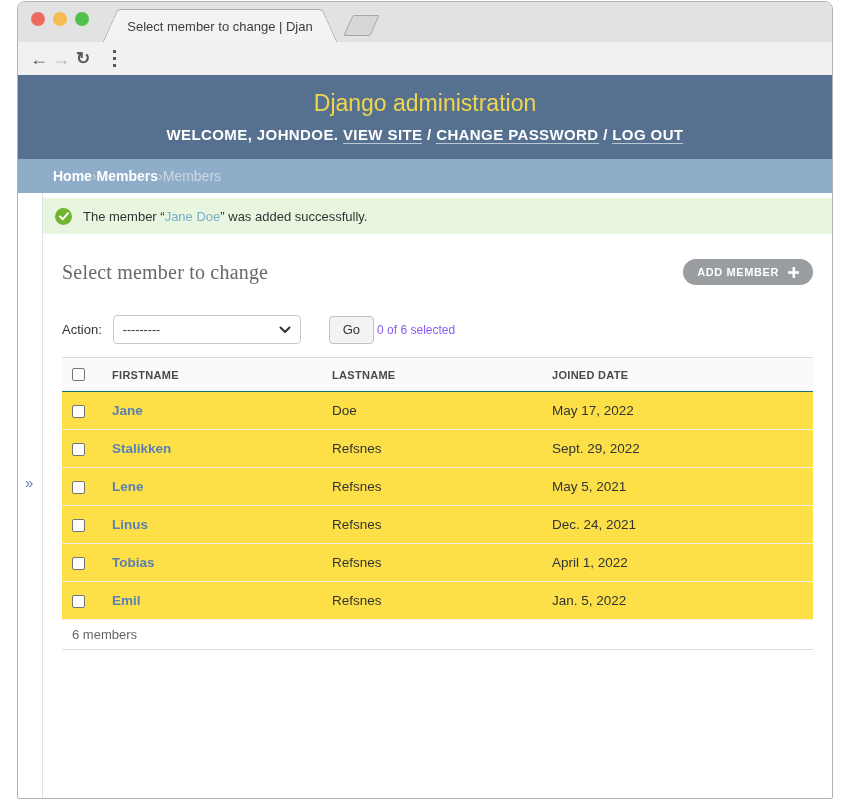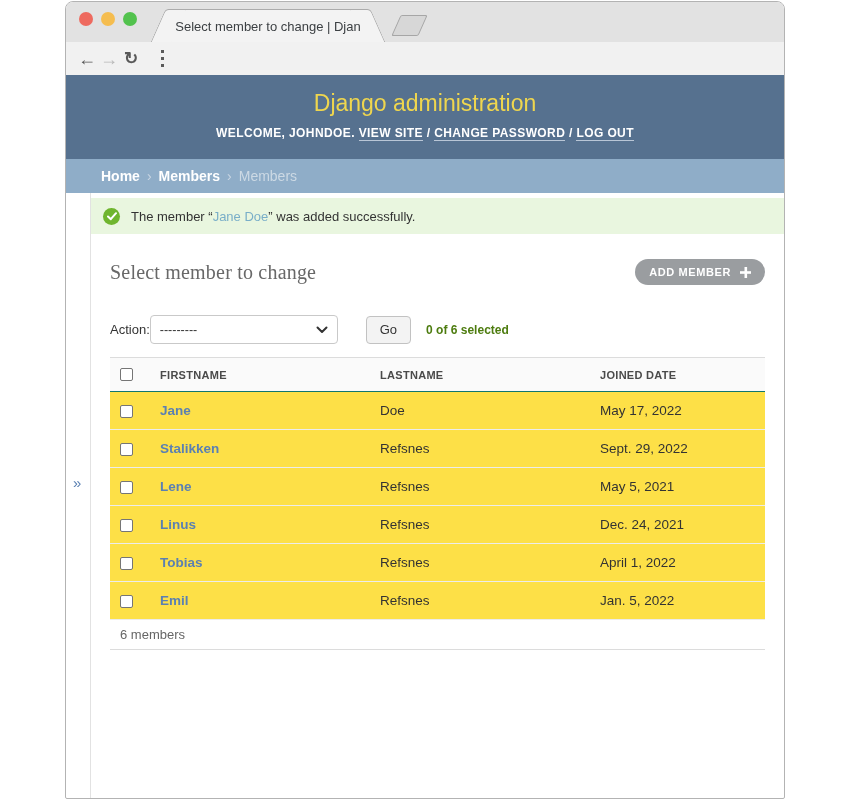--- a/index.html
+++ b/index.html
@@ -1,17 +1,17 @@
 <!DOCTYPE html>
 <html><head>
 <meta charset="utf-8">
 <style>
   * { margin:0; padding:0; box-sizing:border-box; }
   body { background:#fff; font-family:"Liberation Sans", sans-serif; }
-  .window { position:relative; width:720px; height:798px; margin:1px auto 0 auto;
+  .window { position:relative; width:816px; height:798px; margin:1px auto 0 auto;
             border:1px solid #b3b3b3; border-radius:8px 8px 2px 2px; overflow:hidden; background:#fff; }
 
   
   .tabbar { position:relative; height:40px; background:#e2e2e2; }
   .lights { position:absolute; left:13px; top:10px; display:flex; gap:8px; }
   .light { width:14px; height:14px; border-radius:50%; }
   .light.red { background:#ee6a5f; } .light.yellow { background:#f5bd4f; } .light.green { background:#52c24d; }
   .tab { position:absolute; left:102px; top:7px; width:200px; height:33px; background:#f3f3f3;
          border-top:1px solid #ababab; display:flex; align-items:center; justify-content:center;
          font-size:13px; color:#3c4043; }
@@ -26,24 +26,24 @@
   .nav-icon.disabled { color:#b9b9b9; }
   .nav-icon.reload { font-size:17px; font-weight:bold; }
   .urlbar { flex:1; height:26px; background:#fff; border:1px solid #c3c3c3; border-radius:4px;
             display:flex; align-items:center; padding:0 12px; margin-left:8px; font-size:14.5px; color:#2d2d2d; }
   .kebab { display:flex; flex-direction:column; align-items:center; gap:4px; width:24px; margin-left:8px; cursor:pointer; }
   .kebab .dot { width:3px; height:3px; background:#5a5a5a; }
 
   
   .admin-header { background:#56718F; height:84px; text-align:center; }
   .admin-title { padding-top:15px; font-size:23px; font-weight:400; color:#EFD64E; }
-  .welcome { margin-top:9px; font-size:12px; font-weight:bold; color:#fff; letter-spacing:.4px; }
+  .welcome { margin-top:9px; font-size:15px; font-weight:bold; color:#fff; letter-spacing:.4px; }
   .welcome a { color:#fff; text-decoration:none; border-bottom:1px solid #b9c6d6; cursor:pointer; }
   .breadcrumbs { background:#8FADC8; height:34px; display:flex; align-items:center; padding-left:35px;
-                 font-size:14px; color:#fff; gap:7px; }
+                 font-size:14px; color:#fff; gap:0; }
   .breadcrumbs a { color:#fff; font-weight:600; text-decoration:none; cursor:pointer; }
   .crumb-sep { color:#c9d6e3; }
   .crumb-current { color:#ccd9e4; }
 
   .main { display:flex; height:605px; }
   .side-strip { width:25px; border-right:1px solid #e2e2e2; position:relative; flex:none; }
   .side-toggle { position:absolute; top:281px; left:7px; font-size:15px; color:#5b80b2; cursor:pointer; }
   .content { flex:1; min-width:0; }
 
   .message { margin-top:5px; background:#E9F6DF; height:36px; display:flex; align-items:center;
@@ -52,27 +52,27 @@
                   display:flex; align-items:center; justify-content:center; margin-right:11px; }
   .message a { color:#79aec8; text-decoration:none; cursor:pointer; }
 
   .page-head { display:flex; justify-content:space-between; align-items:center; padding:25px 19px 0 19px; }
   .page-title { font-size:20px; font-weight:400; color:#686868; letter-spacing:.2px;font-family:Liberation Serif, serif; }
   .add-btn { display:flex; align-items:center; gap:9px; height:26px; padding:0 14px; border:none;
              background:#9A9DA0; color:#fff; border-radius:14px; font-family:inherit;
              font-size:11px; font-weight:bold; letter-spacing:.6px; cursor:pointer; }
 
   .action-row { display:flex; align-items:center; margin:30px 19px 0 19px; font-size:13px; color:#333; }
-  .action-label { margin-right:0; }
+  .action-label { margin-right:11px; }
   .select { width:188px; height:29px; background:#fff; border:1px solid #c9c9c9; border-radius:4px;
             display:flex; align-items:center; justify-content:space-between; padding:0 9px; cursor:pointer; }
   .select-value { font-size:12.5px; color:#333; }
   .go-btn { height:28px; margin-left:28px; padding:0 13px; background:#f3f3f3; border:1px solid #c2c2c2;
             border-radius:4px; font-family:inherit; font-size:13px; color:#333; cursor:pointer; }
-  .sel-status { margin-left:15px; font-size:12px; color:#4d7c0f;font-weight:bold; }
+  .sel-status { margin-left:3px; font-size:12px; color:#8b5cf6; }
 
   .table-wrap { margin:13px 19px 0 19px; }
   table { width:100%; border-collapse:collapse; font-size:13.5px; color:#333; table-layout:fixed; }
   thead tr { background:#fafafa; border-top:1px solid #dcdcdc; border-bottom:1px solid #0f766e; }
   th { text-align:left; height:34px; font-size:11px; font-weight:bold; color:#4a4a4a; letter-spacing:.3px; }
   tbody tr { height:38px; border-bottom:1px solid #ececec; background:#fde047; }
   tbody tr.alt { background:#fde047; }
   td.check, th.check { width:50px; padding-left:10px; }
   input.cb { appearance:none; -webkit-appearance:none; width:13px; height:13px; border:1.5px solid #757575;
              border-radius:2px; background:#fff; cursor:pointer; vertical-align:middle; }

